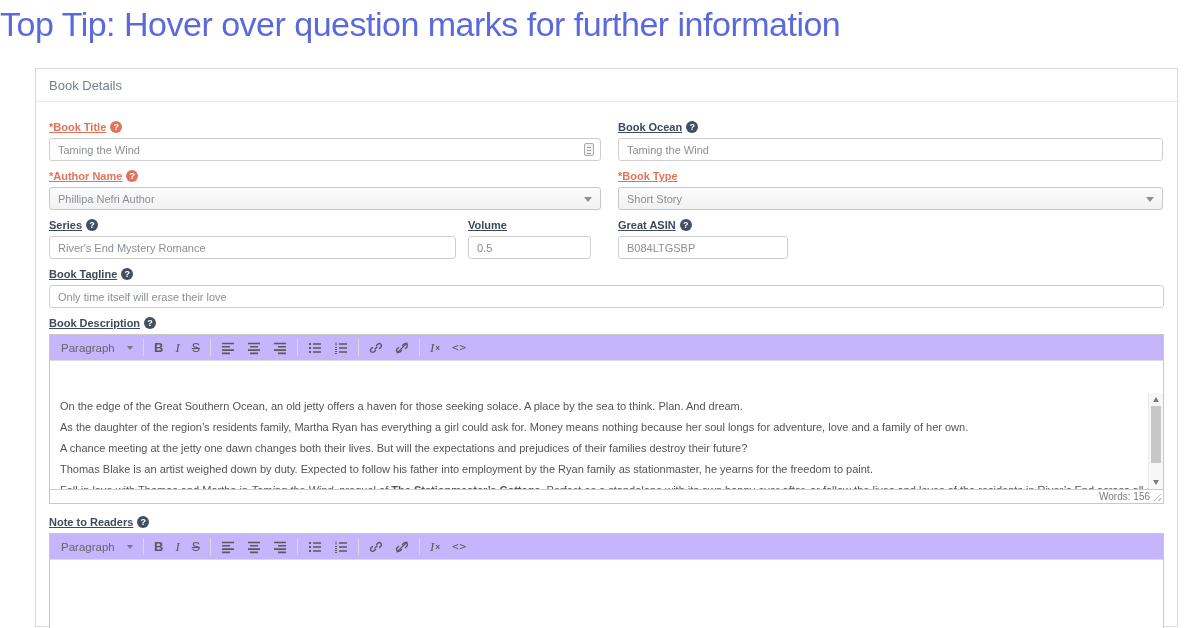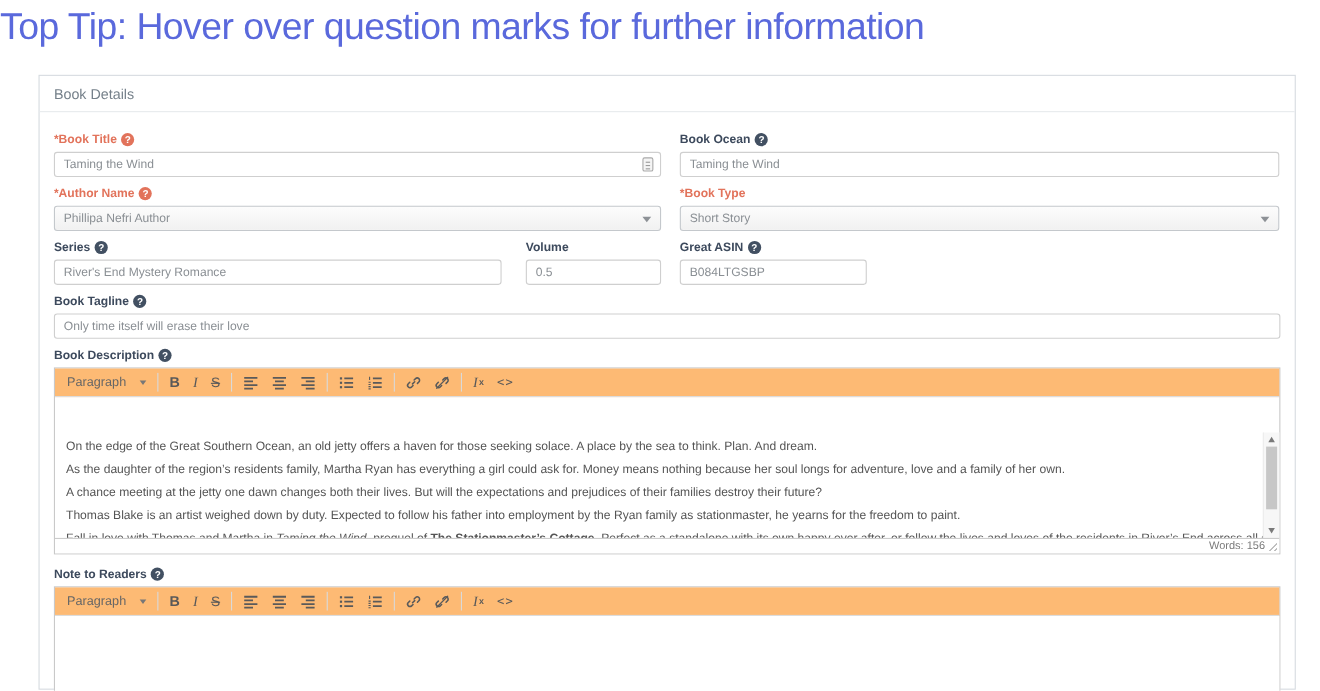--- a/index.html
+++ b/index.html
@@ -9,21 +9,21 @@
   .tip-heading { position:absolute; top:5px; left:0; width:1200px; text-align:left;
     font-size:34px; color:#5a69dc; letter-spacing:-0.5px; white-space:nowrap; }
 
   .card { position:absolute; left:35px; top:68px; width:1143px; height:559px;
     background:#fff; border:1px solid #d6dbe0; }
   .card-header { padding:9px 13px 8px; font-size:13px; color:#75808a;
     border-bottom:1px solid #e7eaed; }
   .card-body { padding:10px 13px 13px; }
 
   .flabel { font-size:11px; font-weight:bold; color:#3d4a5d; margin:9px 0 5px;
-    display:flex; align-items:center; gap:4px; }
+    display:flex; align-items:center; gap:4px;text-decoration:underline; }
   .flabel.req { color:#e2735b; }
   .badge { display:inline-flex; width:12px; height:12px; border-radius:50%;
     background:#425062; color:#fff; font-size:9px; font-weight:bold;
     align-items:center; justify-content:center; line-height:1; }
   .req .badge { background:#e2735b; }
 
   .cols { display:flex; gap:17px; }
   .col-l { width:552px; } .col-r { width:545px; }
 
   .tinput { position:relative; }
@@ -35,27 +35,27 @@
   .addon:before { content:""; position:absolute; left:2px; right:2px; top:3px;
     height:1px; background:#9a9a9a; box-shadow:0 3px 0 #9a9a9a, 0 6px 0 #9a9a9a; }
 
   .select { height:23px; border:1px solid #c4c8cc; border-radius:3px;
     background:linear-gradient(#fcfcfc,#f1f1f1); display:flex; align-items:center;
     padding:0 8px; font-size:11px; color:#8a8f94; position:relative; cursor:pointer; }
   .select .caret { position:absolute; right:8px; top:9px; width:0; height:0;
     border-left:4px solid transparent; border-right:4px solid transparent;
     border-top:5px solid #8d9196; }
 
-  .inline3 { display:flex; gap:22px; }
+  .inline3 { display:flex; gap:12px; }
   .w-series { width:407px; } .w-volume { width:123px; } .w-asin { width:170px; }
 
   
   .editor { border:1px solid #c9c9c9; background:#fff; }
   .tb { height:26px; display:flex; align-items:center; padding:0 5px;
-    border-bottom:1px solid #dcdcdc; background:#fdba74; }
+    border-bottom:1px solid #dcdcdc; background:#c4b5fd; }
   .tb-item { display:flex; align-items:center; justify-content:center; height:20px;
     padding:0 6px; color:#595959; font-size:12px; cursor:pointer; border-radius:2px; }
   .tb-para { font-size:11.5px; color:#666; width:84px; justify-content:space-between; }
   .tb-para .caret2 { width:0; height:0; border-left:3.5px solid transparent;
     border-right:3.5px solid transparent; border-top:4px solid #777; margin-left:8px; }
   .tb-b { font-weight:bold; font-size:13px; }
   .tb-i { font-style:italic; font-family:"Liberation Serif", serif; font-size:13px; }
   .tb-s { text-decoration:line-through; font-size:12.5px; }
   .tb-clear i { font-style:italic; font-family:"Liberation Serif", serif; font-size:13px; }
   .tb-clear sub { font-size:8px; font-weight:bold; margin-left:1px; }

